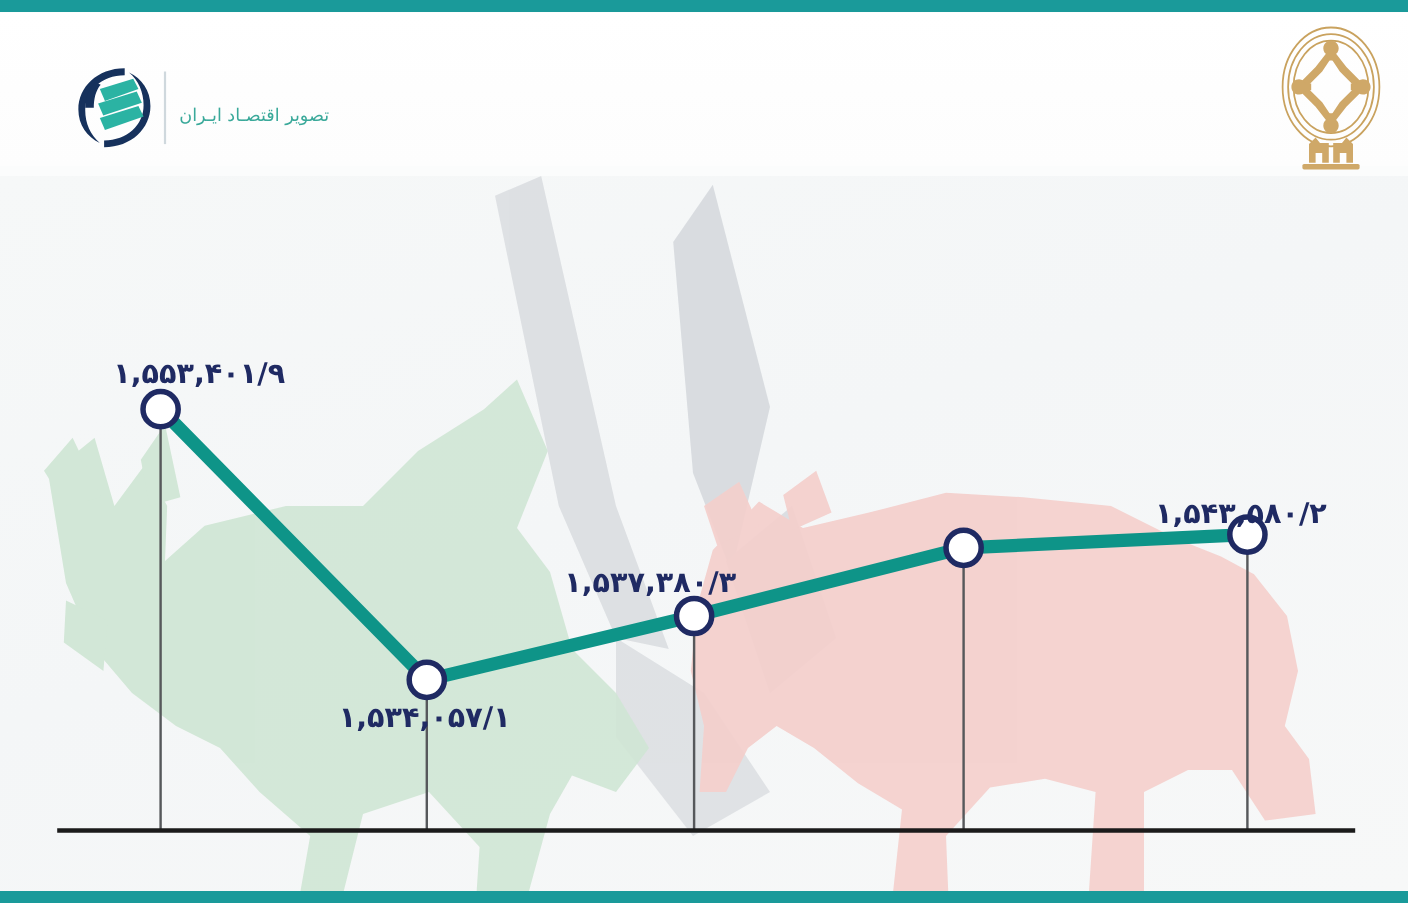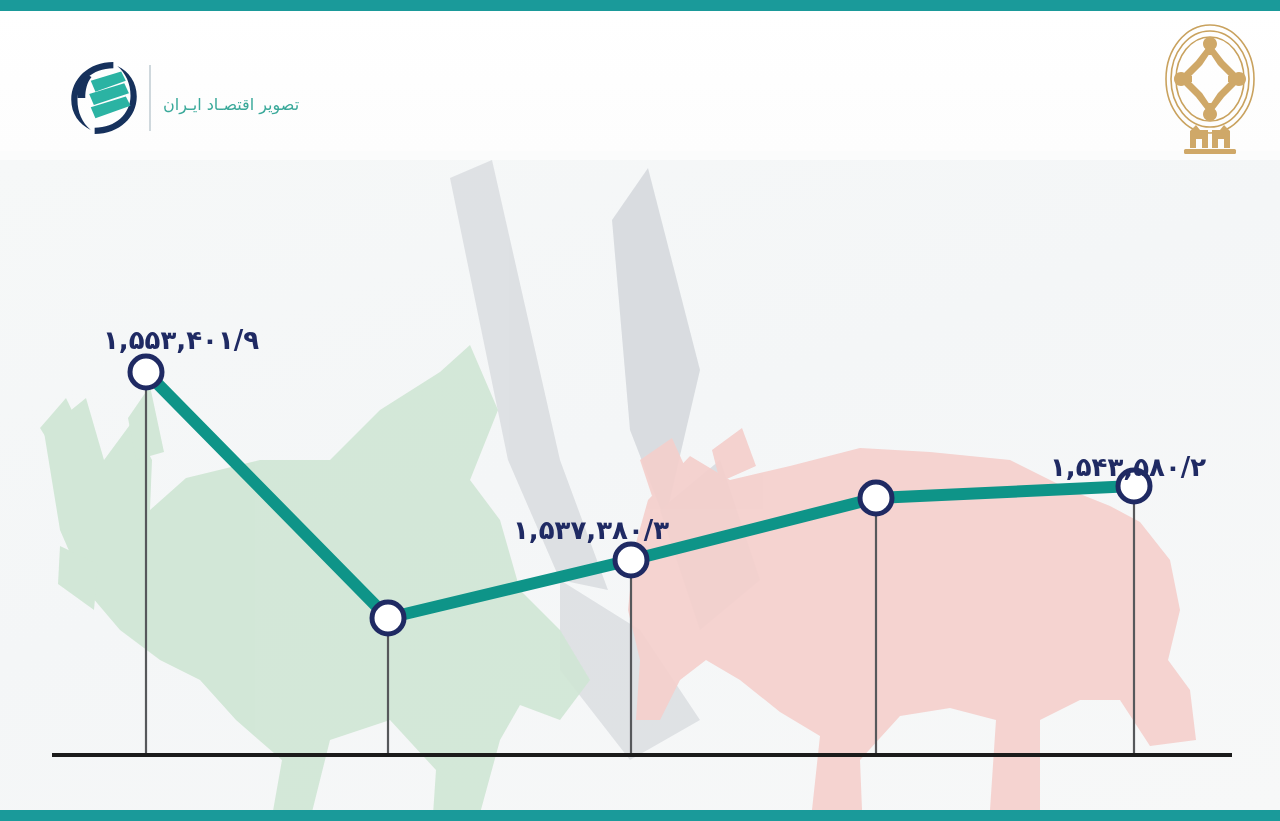--- a/index.html
+++ b/index.html
@@ -243,19 +243,20 @@
       <g>
         <circle cx="146" cy="212" r="16" fill="#ffffff" stroke="#1f2a63" stroke-width="5"></circle>
         <circle cx="388" cy="458" r="16" fill="#ffffff" stroke="#1f2a63" stroke-width="5"></circle>
         <circle cx="631" cy="400" r="16" fill="#ffffff" stroke="#1f2a63" stroke-width="5"></circle>
         <circle cx="876" cy="338" r="16" fill="#ffffff" stroke="#1f2a63" stroke-width="5"></circle>
         <circle cx="1134" cy="326" r="16" fill="#ffffff" stroke="#1f2a63" stroke-width="5"></circle>
       </g>
     </svg>
 
     <div class="val-label" style="left:60px;  top:165px;margin-left:43px;">۱,۵۵۳,۴۰۱/۹</div>
+    <div class="val-label" style="left:308px; top:478px;">۱,۵۳۴,۰۵۷/۱</div>
     <div class="val-label" style="left:513px; top:355px;">۱,۵۳۷,۳۸۰/۳</div>
     <div class="val-label" style="left:1050px;top:292px;">۱,۵۴۳,۵۸۰/۲</div>
 
   </div>
 
   <div class="accent-bar bottom"></div>
 </div>
 
 </body></html>

